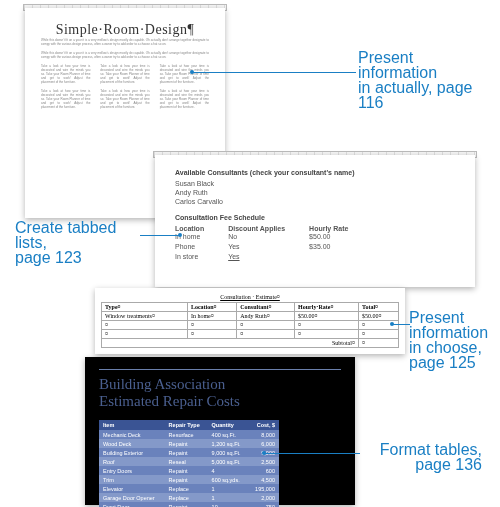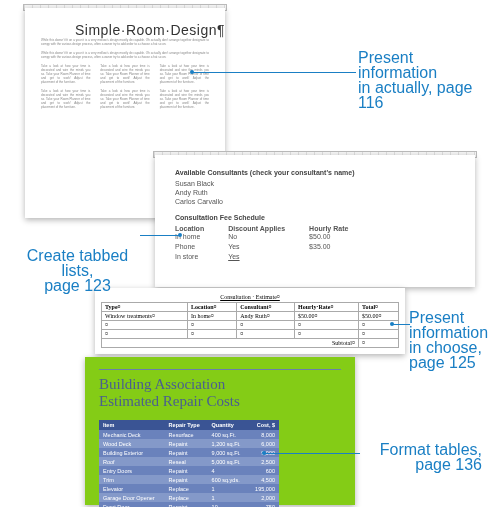--- a/index.html
+++ b/index.html
@@ -1,21 +1,21 @@
 <!DOCTYPE html>
 <html><head>
 <meta charset="utf-8">
 <style>
   * { margin:0; padding:0; box-sizing:border-box; }
   body { width:500px; height:507px; background:#fff; font-family:Arial,sans-serif; position:relative; overflow:hidden; }
 
   
   .doc1 { position:absolute; left:25px; top:8px; width:200px; height:210px; background:#fff; box-shadow:0 2px 6px rgba(0,0,0,0.3); }
   .ruler1 { position:absolute; left:23px; top:4px; width:204px; height:7px; background:repeating-linear-gradient(90deg,#ddd 0,#ddd 1px,#f5f5f5 1px,#f5f5f5 8px); border:1px solid #bbb; }
-  .doc1 .title { font-family:Liberation Sans, sans-serif; font-size:14px; text-align:right; color:#333; margin:14px 0 0 0; letter-spacing:0.5px; }
+  .doc1 .title { font-family:Liberation Serif, serif; font-size:14px; text-align:center; color:#333; margin:14px 0 0 0; letter-spacing:0.5px; }
   .doc1 .para { font-size:3px; color:#888; line-height:4px; margin:0 16px 5px 16px; text-align:justify; }
   .doc1 .cols { display:flex; gap:10px; margin:0 16px; }
   .doc1 .col { flex:1; font-size:3px; color:#888; line-height:4px; text-align:justify; }
 
   
   .doc2 { position:absolute; left:155px; top:155px; width:320px; height:132px; background:#fff; box-shadow:0 2px 6px rgba(0,0,0,0.3); padding:14px 20px; }
   .ruler2 { position:absolute; left:153px; top:151px; width:324px; height:7px; background:repeating-linear-gradient(90deg,#ddd 0,#ddd 1px,#f5f5f5 1px,#f5f5f5 8px); border:1px solid #bbb; }
   .doc2 .hdr { font-size:7px; font-weight:bold; color:#444; margin-bottom:3px; }
   .doc2 .name { font-size:7px; color:#555; line-height:9px; }
   .doc2 .sub { font-size:7px; font-weight:bold; color:#444; margin-top:8px; margin-bottom:4px; }
@@ -25,40 +25,40 @@
 
   
   .doc3 { position:absolute; left:95px; top:288px; width:310px; height:66px; background:#fff; box-shadow:0 2px 6px rgba(0,0,0,0.3); padding:6px; font-family:"Times New Roman",serif; }
   .doc3 .ttl { font-size:6px; text-align:center; text-decoration:underline; margin-bottom:2px; }
   .doc3 table { width:100%; border-collapse:collapse; font-size:6px; }
   .doc3 th, .doc3 td { border:1px solid #aaa; padding:1px 3px; text-align:left; height:8px; }
   .doc3 th { font-weight:bold; }
   .doc3 .sub { text-align:right; }
 
   
-  .doc4 { position:absolute; left:85px; top:357px; width:270px; height:148px; background:#84cc16; box-shadow:0 2px 6px rgba(0,0,0,0.3); padding:12px 14px; }
+  .doc4 { position:absolute; left:85px; top:357px; width:270px; height:148px; background:#000000; box-shadow:0 2px 6px rgba(0,0,0,0.3); padding:12px 14px; }
   .doc4 .bar { height:1px; background:#6a7fab; margin-bottom:6px; }
   .doc4 .h1 { font-family:"Times New Roman",serif; font-size:15px; color:#4a5f8f; line-height:17px; }
   .doc4 table { margin-top:10px; border-collapse:collapse; font-size:5.5px; width:180px; }
   .doc4 th { background:#3a5494; color:#fff; padding:2px 4px; text-align:left; font-weight:bold; }
   .doc4 td { padding:1.5px 4px; color:#fff; }
   .doc4 tr.r1 td { background:#6a82bc; }
   .doc4 tr.r2 td { background:#8499c9; }
 
   
   .callout { position:absolute; font-size:16px; color:#1a7fc4; line-height:15px; }
   .callout b { font-weight:normal; }
   .line { position:absolute; background:#1a7fc4; height:1px; }
   .dot { position:absolute; width:4px; height:4px; background:#1a7fc4; border-radius:50%; }
 
   .c1 { right:12px; top:50px; width:130px; text-align:left; }
   .l1 { left:192px; top:72px; width:164px; }
   .d1 { left:190px; top:70px; }
 
-  .c2 { left:15px; top:220px; width:125px; text-align:center;margin-top:28px; }
+  .c2 { left:15px; top:220px; width:125px; text-align:left; }
   .l2 { left:140px; top:235px; width:40px; }
   .d2 { left:178px; top:233px; }
 
   .c3 { right:6px; top:310px; width:85px; text-align:left; }
   .l3 { left:392px; top:324px; width:18px; }
   .d3 { left:390px; top:322px; }
 
   .c4 { right:18px; top:442px; width:120px; text-align:right; }
   .l4 { left:264px; top:453px; width:96px; }
   .d4 { left:262px; top:451px; }

